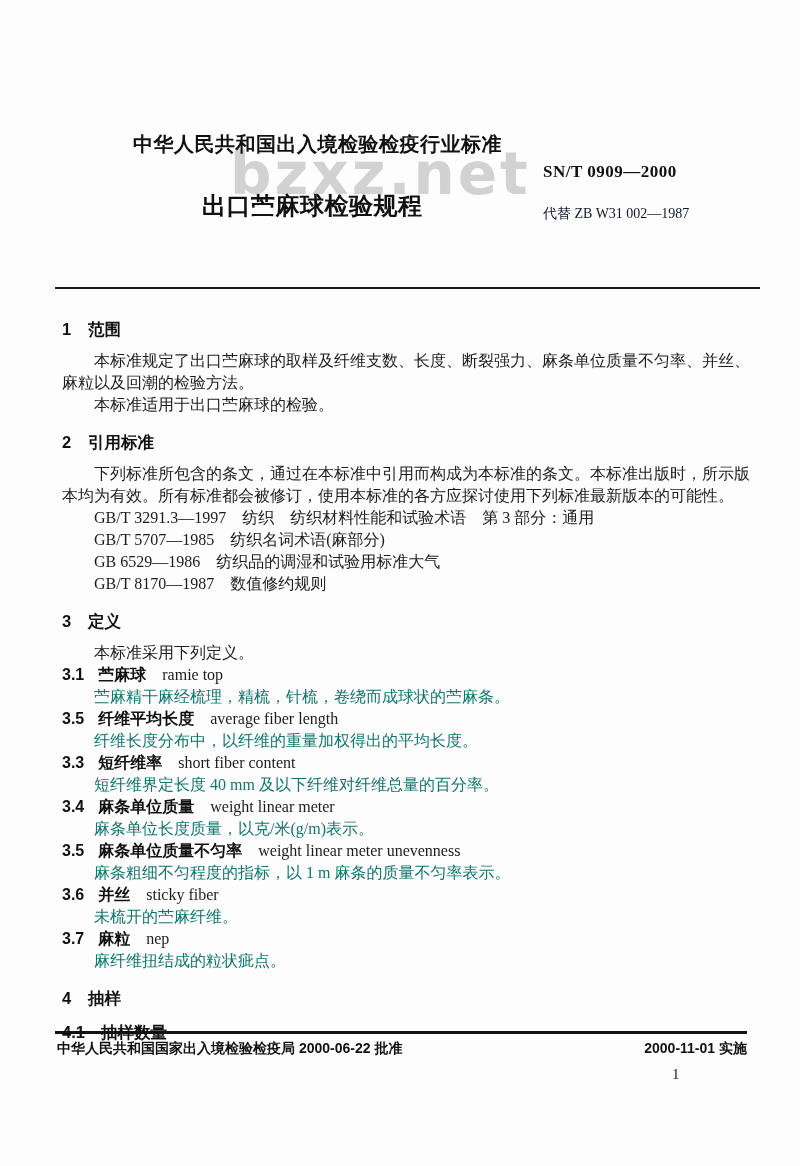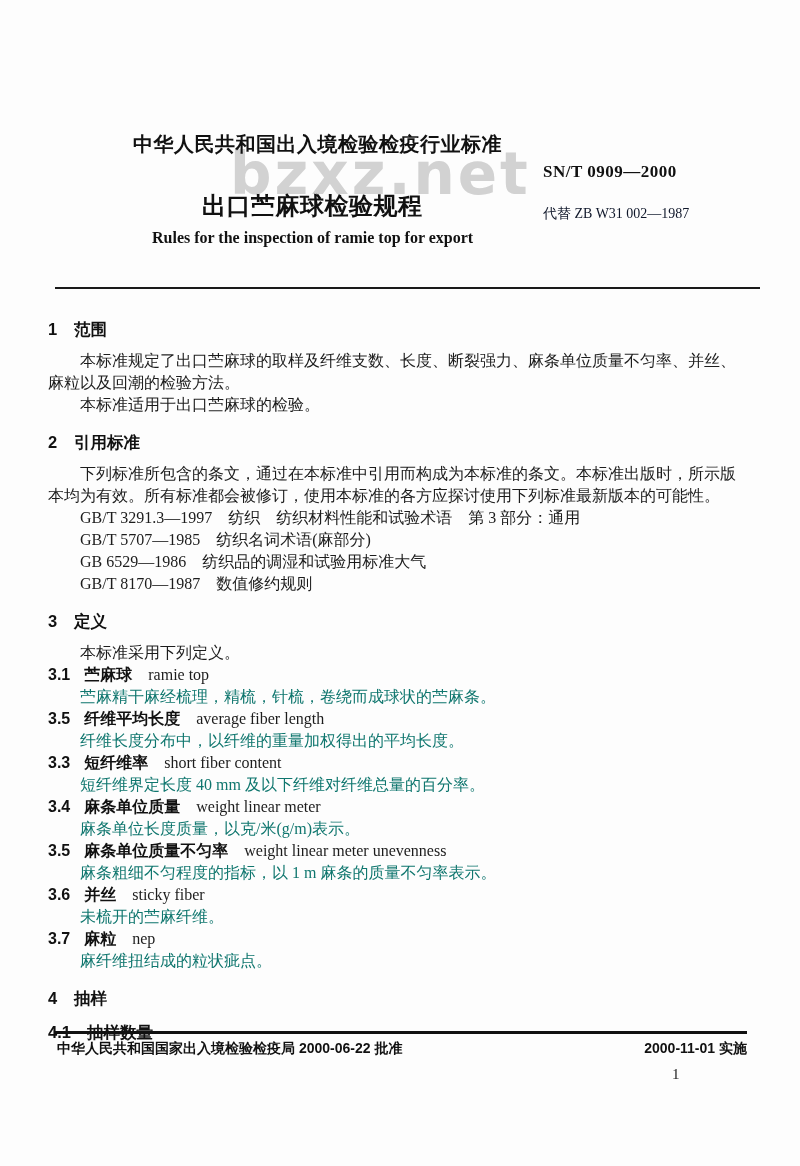--- a/index.html
+++ b/index.html
@@ -53,21 +53,21 @@
     font-family:"Liberation Serif", serif;
     font-weight:bold;font-size:16px;
     color:#111;z-index:2;
   }
   .rule-top{
     position:absolute;left:55px;top:287px;width:705px;height:2px;
     background:#1a1a1a;z-index:2;
   }
   
   .content{
-    position:absolute;left:48px;top:318px;width:688px;
+    position:absolute;left:62px;top:318px;width:688px;
     font-size:16px;line-height:22px;
     z-index:1;
   }
   .h1{
     font-family:"Liberation Sans", sans-serif;
     font-weight:bold;font-size:16.5px;color:#111;
     margin:15px 0 10px 0;line-height:22px;
   }
   .h1 .sec-num{display:inline-block;min-width:10px;}
   .h1 .sec-title{margin-left:16px;}
@@ -118,21 +118,20 @@
 <body>
 
 <div class="page">
 
   <div class="watermark">bzxz.net</div>
 
   <div class="hdr-org">中华人民共和国出入境检验检疫行业标准</div>
   <div class="hdr-no">SN/T 0909—2000</div>
   <div class="hdr-title">出口苎麻球检验规程</div>
   <div class="hdr-replaces">代替 ZB W31 002—1987</div>
-  <div class="hdr-en">Rules for the inspection of ramie top for export</div>
   <div class="rule-top"></div>
 
   <div class="content">
 
     <p class="h1" style="margin-top:0"><span class="sec-num">1</span><span class="sec-title">范围</span></p>
     <p class="para indent">本标准规定了出口苎麻球的取样及纤维支数、长度、断裂强力、麻条单位质量不匀率、并丝、麻粒以及回潮的检验方法。</p>
     <p class="para indent">本标准适用于出口苎麻球的检验。</p>
 
     <p class="h1"><span class="sec-num">2</span><span class="sec-title">引用标准</span></p>
     <p class="para indent">下列标准所包含的条文，通过在本标准中引用而构成为本标准的条文。本标准出版时，所示版本均为有效。所有标准都会被修订，使用本标准的各方应探讨使用下列标准最新版本的可能性。</p>

